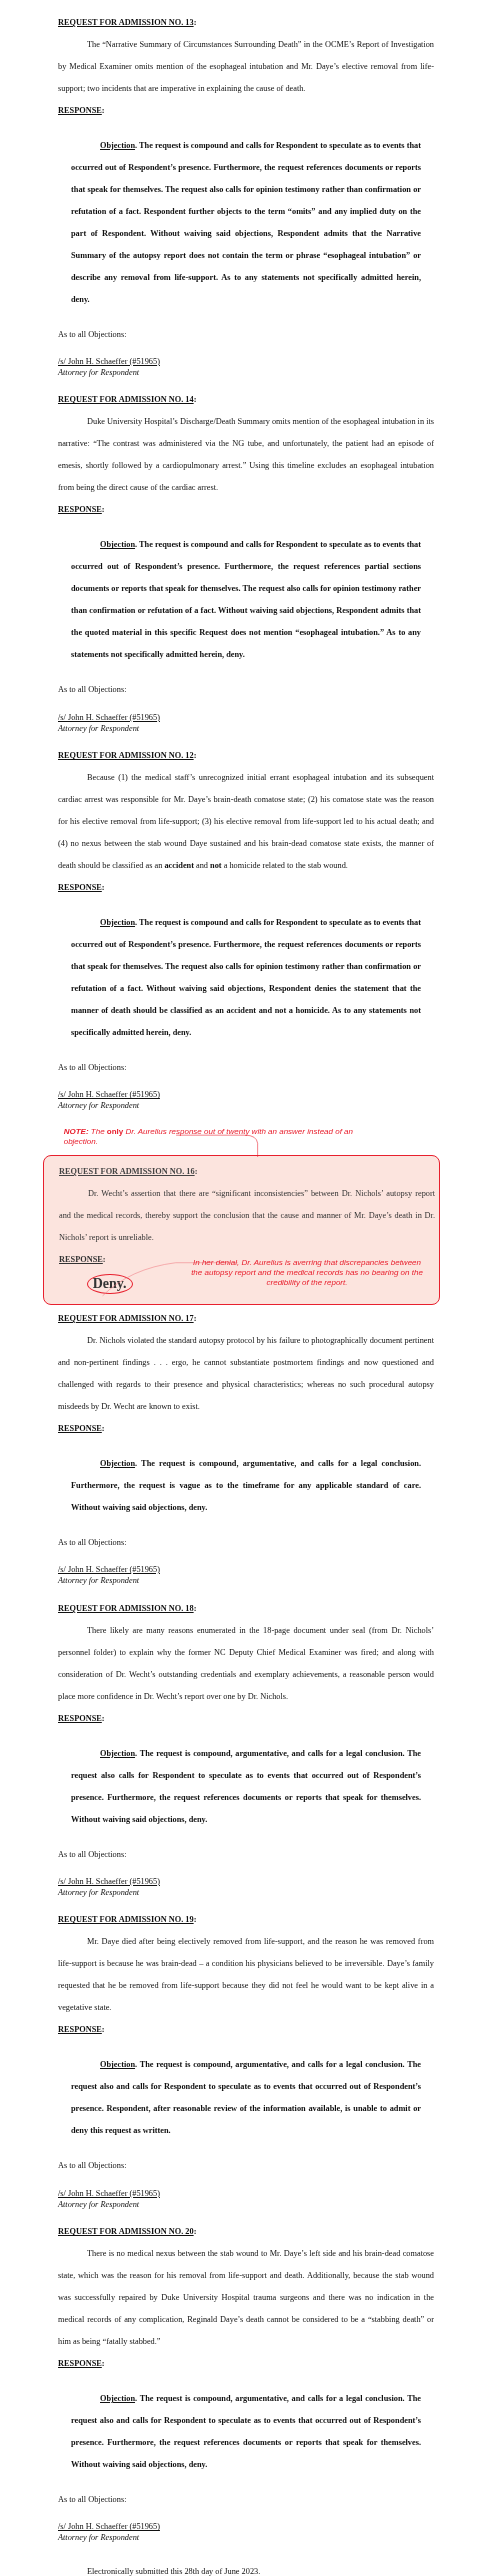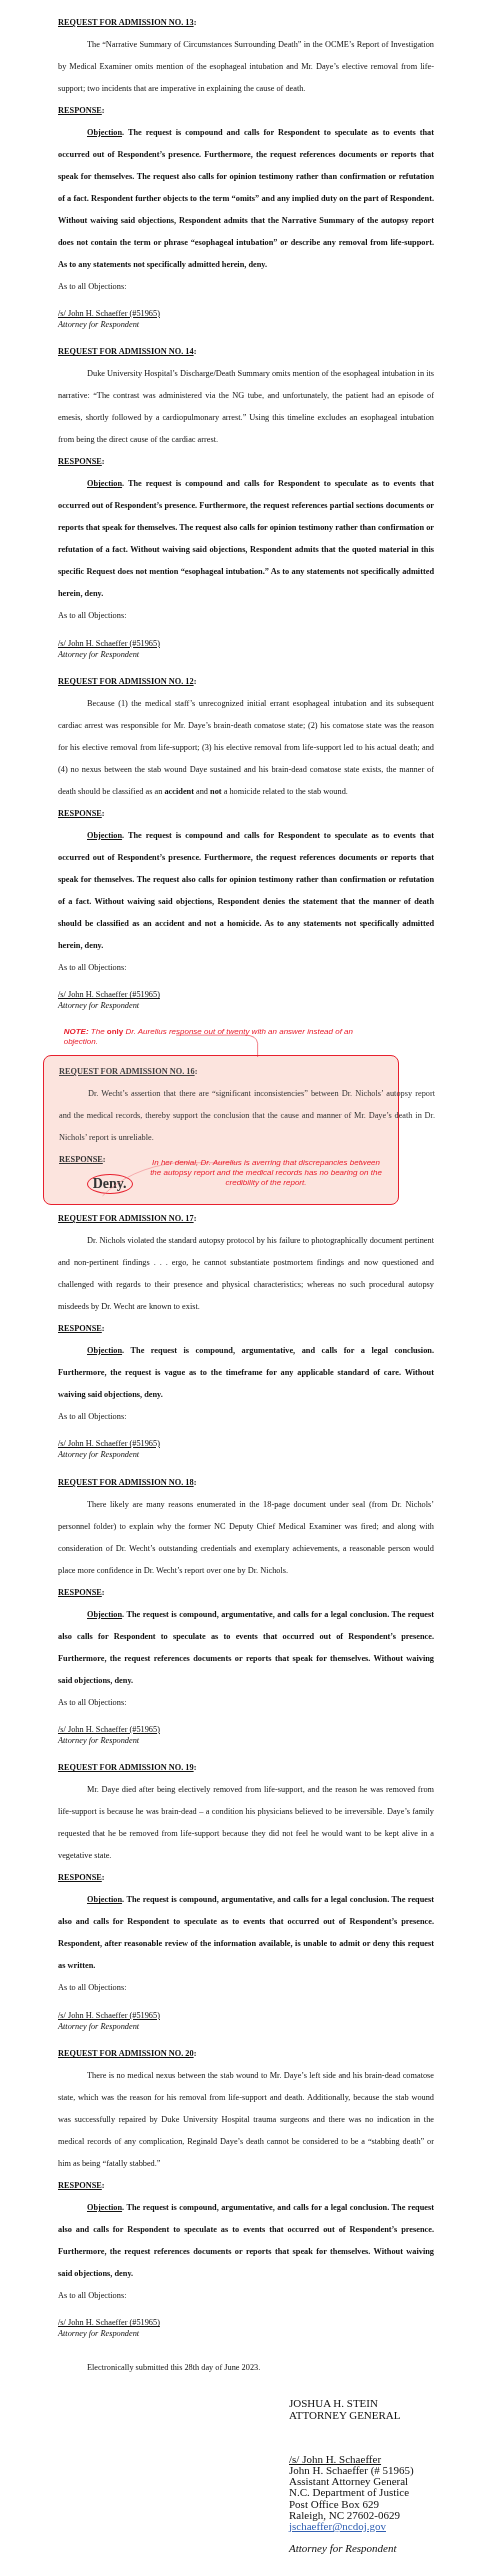--- a/index.html
+++ b/index.html
@@ -3,29 +3,29 @@
 <meta charset="utf-8">
 <style>
   html, body { margin:0; padding:0; background:#ffffff; }
   body { width:488px; min-height:2576px; position:relative; font-family:"Liberation Serif","DejaVu Serif",serif; color:#111; }
   .page { position:absolute; left:58px; top:0; width:376px; }
   .rfa-head { font-weight:bold; font-size:8.3px; margin:0; line-height:22px; height:22px; padding-top:11.5px; }
   .rfa-head .u { text-decoration:underline; }
   .para { font-size:8.3px; line-height:22px; text-align:justify; text-indent:29px; margin:0; }
   .resp { font-weight:bold; font-size:8.3px; line-height:22px; margin:0; height:22px; }
   .resp .u { text-decoration:underline; }
-  .obj { font-weight:bold; font-size:8.3px; line-height:22px; text-align:justify; text-indent:29px; margin:0; }
+  .obj { font-weight:bold; font-size:8.3px; line-height:22px; text-align:justify; text-indent:29px; margin:13px; }
   .obj .u { text-decoration:underline; }
   .asto { font-size:8.3px; line-height:22px; margin:0; }
   .sig { font-size:8.3px; line-height:11px; margin:10.3px 0 0 0; }
   .sig .s { text-decoration:underline; display:block; }
   .sig .a { font-style:italic; display:block; }
   .note { position:relative; margin:16px 0 0 5.7px; color:#e8202e; font-family:"Liberation Sans","DejaVu Sans",sans-serif; font-style:italic; font-size:8px; line-height:9.8px; width:321px; }
   .note b { font-style:italic;text-align:right; }
-  .redbox { position:relative; margin:8px 0 0 -15px; width:356px; background:#fce4de; border:0.9px solid #e8202e; border-radius:8px; padding:4.6px 0 10.3px 15px; box-sizing:border-box; }
+  .redbox { position:relative; margin:8px 0 0 -15px; width:397px; background:#fce4de; border:0.9px solid #e8202e; border-radius:8px; padding:4.6px 0 10.3px 15px; box-sizing:border-box; }
   .redbox .rfa-head { padding-top:0; color:#444; }
   .redbox .para { color:#333; width:376px; }
   .redbox .resp { color:#333; }
   .deny { display:inline-block; margin-left:27.5px; margin-top:3.4px; font-weight:bold; font-size:14px; color:#333; border:0.9px solid #e8202e; border-radius:50%; padding:1.1px 5.2px; }
   .annot { position:absolute; right:11.5px; top:102px; width:241px; text-align:center; color:#e8202e; font-family:"Liberation Sans","DejaVu Sans",sans-serif; font-style:italic; font-size:8px; line-height:9.8px; }
   .connector { position:absolute; pointer-events:none; }
   .submitted { font-size:8.3px; line-height:11px; margin:23px 0 0 29px; }
   .sigblock { margin:25px 0 0 231px; font-size:11px; line-height:11.2px; }
   .sigblock .link { color:#2f5fb3; text-decoration:underline; }
   .sigblock .s { text-decoration:underline; }

